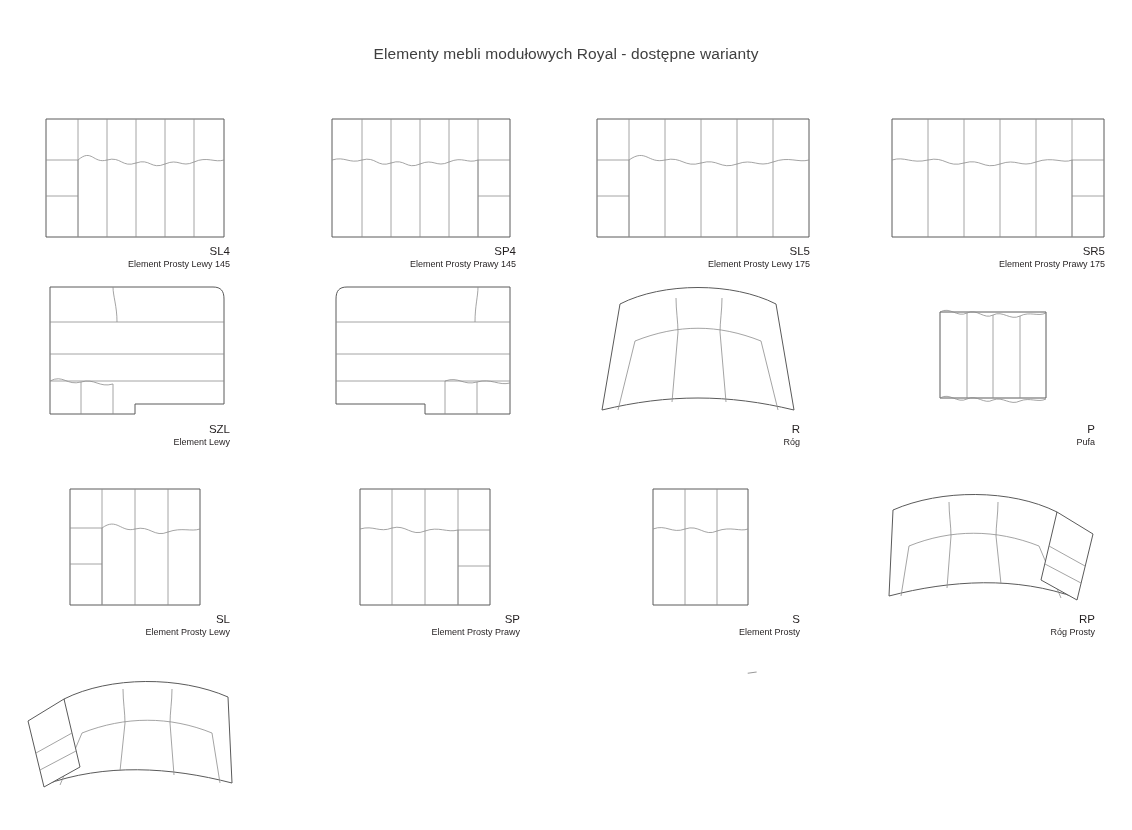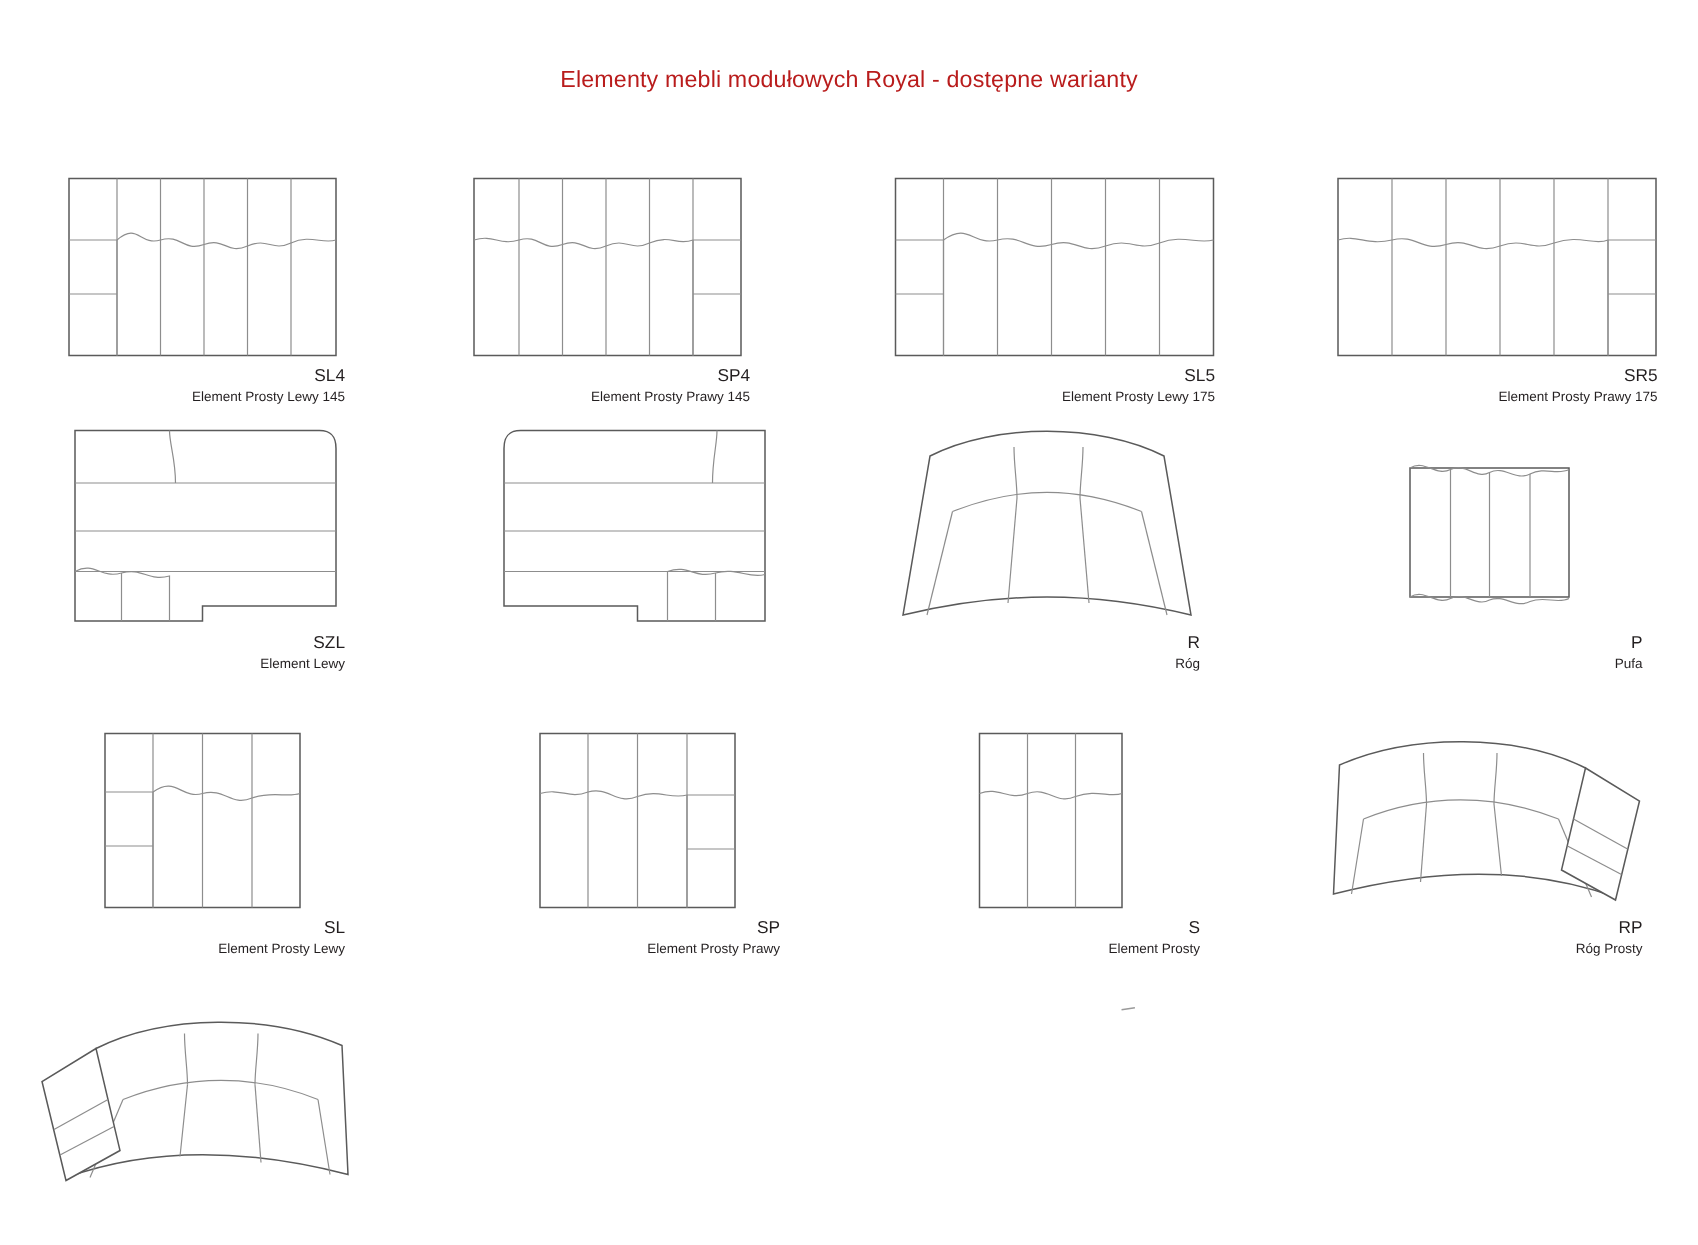--- a/index.html
+++ b/index.html
@@ -16,21 +16,21 @@
     overflow: hidden;
   }
   .page-title {
     position: absolute;
     top: 45px;
     left: 0;
     width: 1132px;
     text-align: center;
     font-size: 15.5px;
     font-weight: 400;
-    color: #b91c1c;
+    color: #404040;
     letter-spacing: 0.1px;
   }
   .grid {
     position: absolute;
     top: 0; left: 0;
     width: 1132px;
     height: 830px;
   }
   .cell {
     position: absolute;
@@ -101,21 +101,21 @@
         <path class="thin" d="M1 78 L33 78"></path>
         <path class="thin" d="M33 42 L33 119"></path>
       </svg>
     </div>
     <div class="caption">
       <div class="code">SL4</div>
       <div class="desc">Element Prosty Lewy 145</div>
     </div>
   </div>
 
-  <div class="cell" style="left:310px; top:118px; width:190px;">
+  <div class="cell" style="left:326px; top:118px; width:190px;">
     <div class="figure">
       <svg width="180" height="120" viewBox="0 0 180 120">
         <rect class="stroke" x="1" y="1" width="178" height="118"></rect>
         <path class="thin" d="M31 1 L31 119"></path>
         <path class="thin" d="M60 1 L60 119"></path>
         <path class="thin" d="M89 1 L89 119"></path>
         <path class="thin" d="M118 1 L118 119"></path>
         <path class="thin" d="M147 1 L147 119"></path>
         <path class="thin" d="M1 42 C14 38, 18 46, 31 42 C45 38, 46 50, 60 45 C74 40, 75 52, 89 46 C103 40, 105 50, 118 44 C132 38, 136 46, 147 42"></path>
         <path class="thin" d="M147 42 L179 42"></path>

